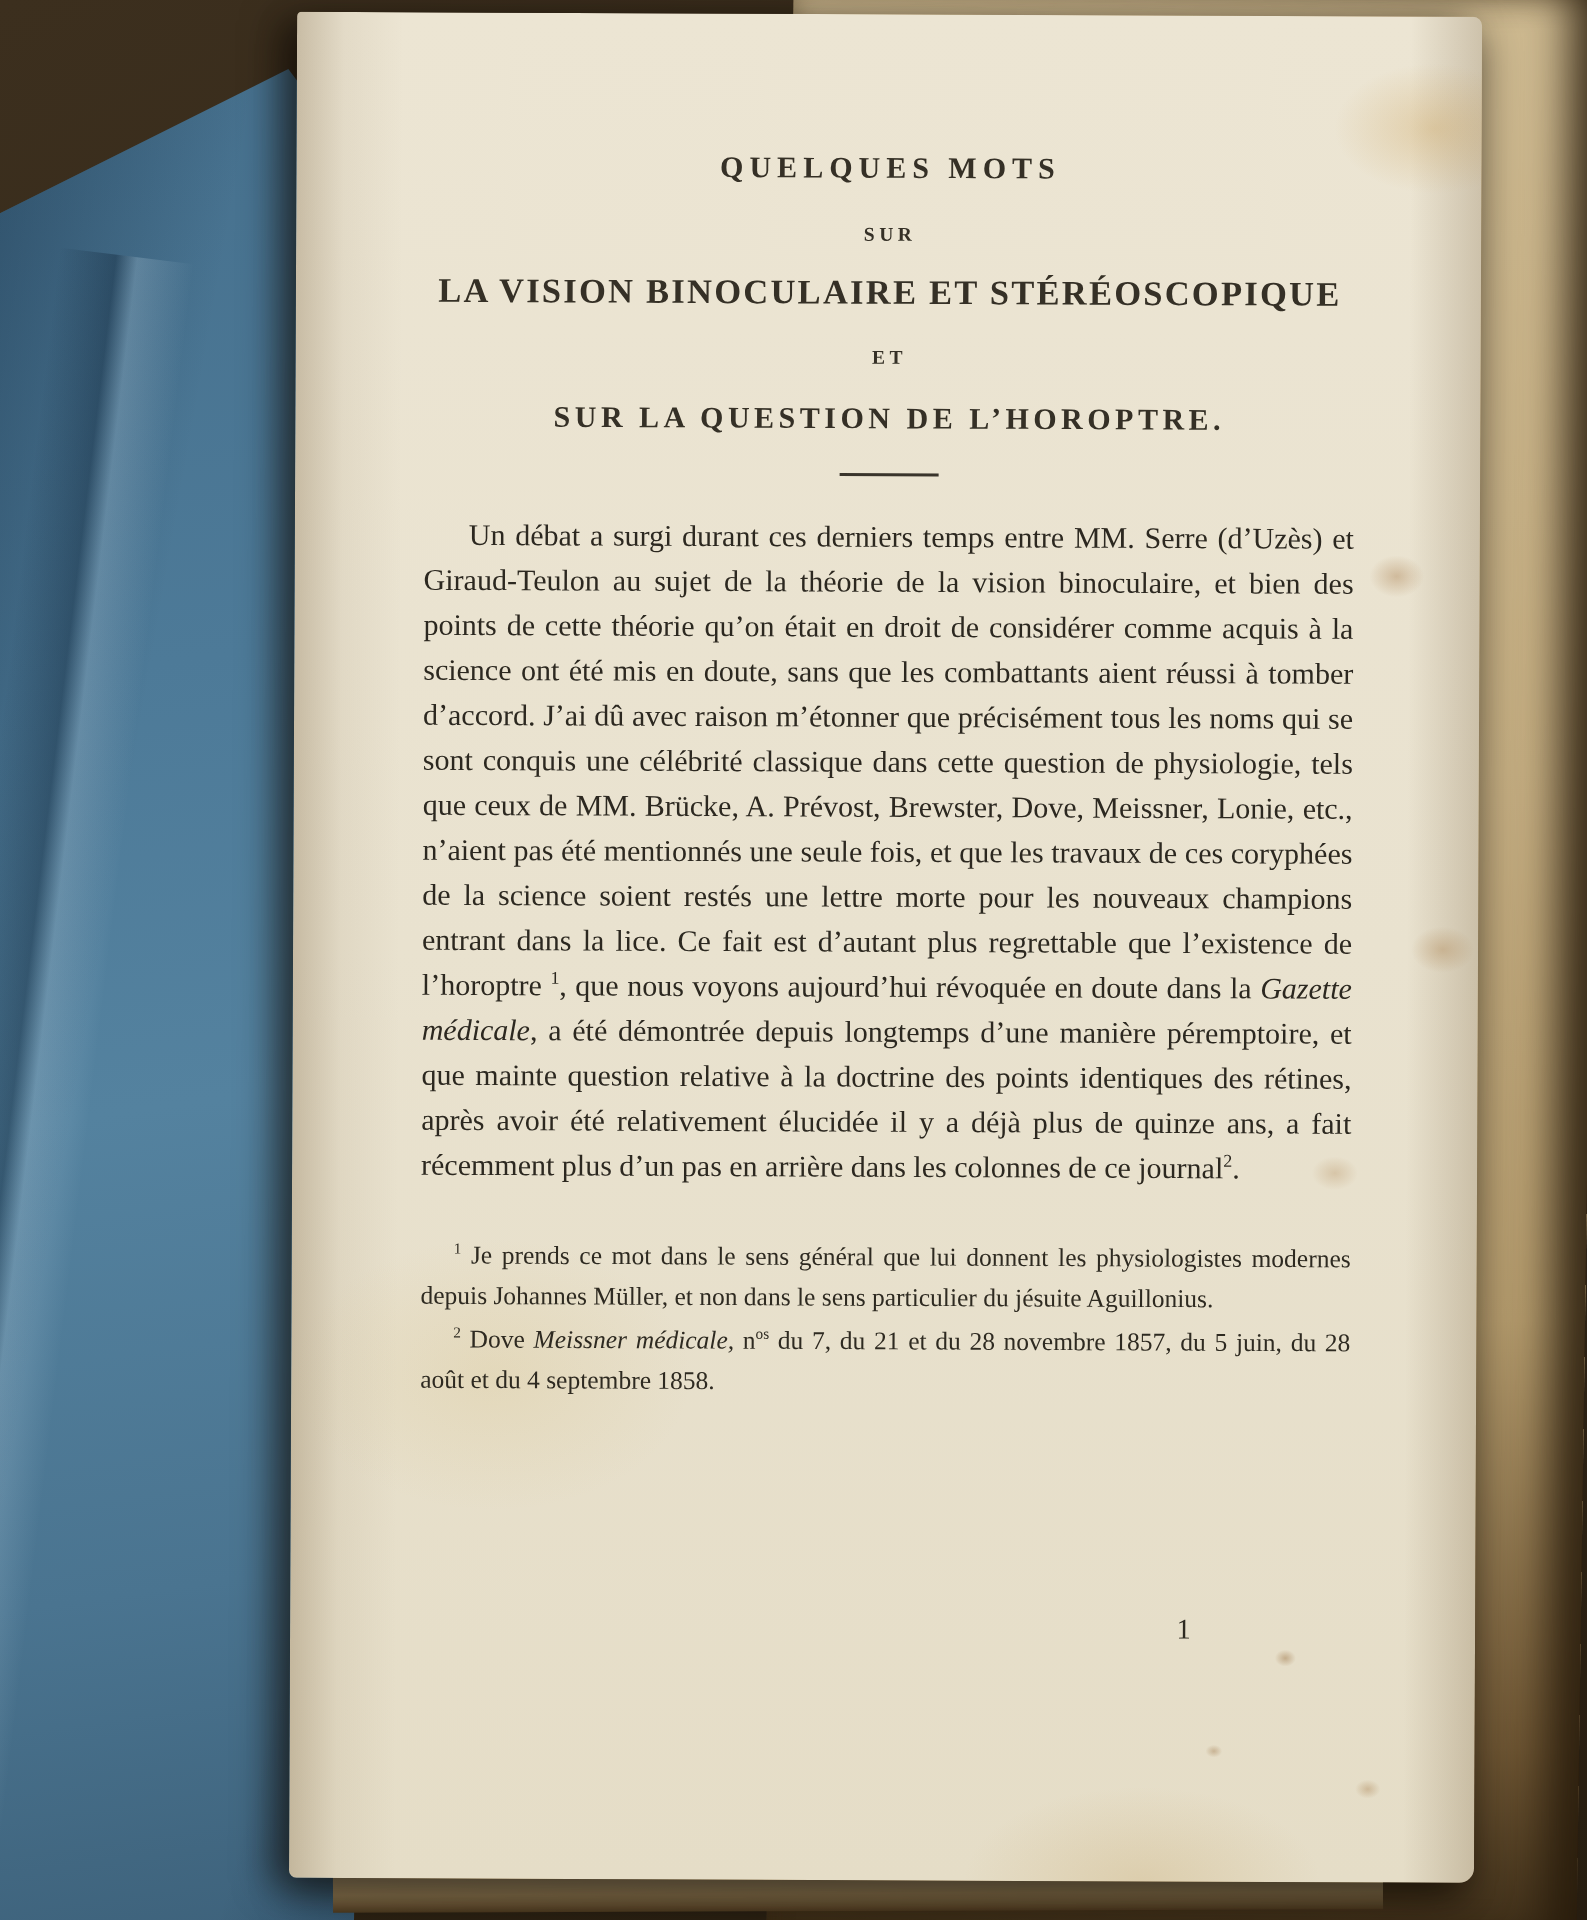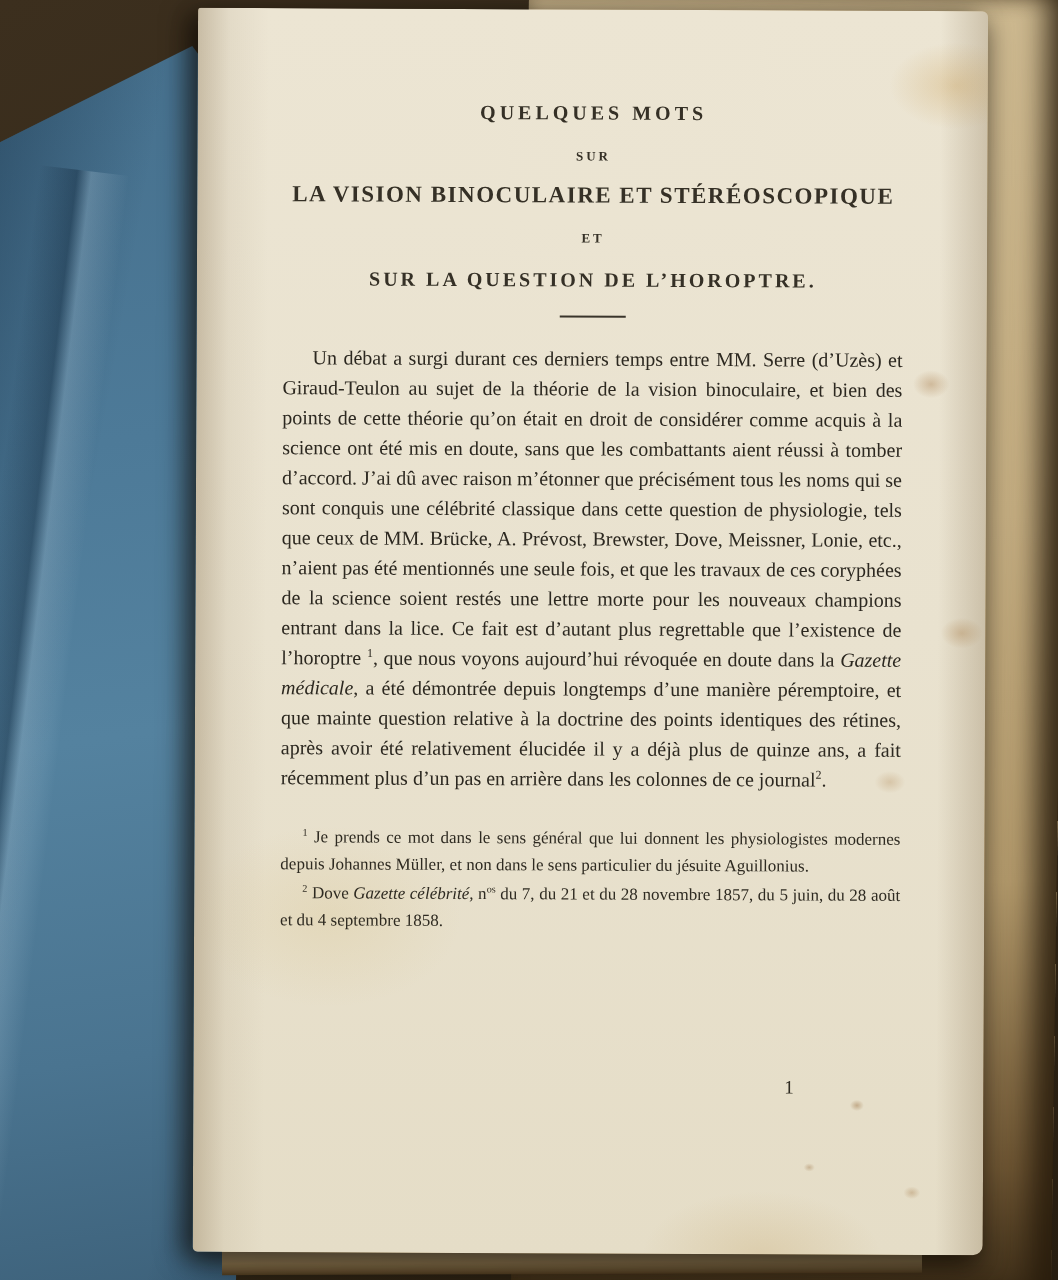--- a/index.html
+++ b/index.html
@@ -109,20 +109,20 @@
         <div class="h3">LA VISION BINOCULAIRE ET STÉRÉOSCOPIQUE</div>
         <div class="h4">ET</div>
         <div class="h5">SUR LA QUESTION DE L’HOROPTRE.</div>
         <div class="rule"></div>
       </div>
 
       <p class="body-par" lang="fr"><span>Un débat a surgi durant ces derniers temps entre MM. Serre (d’Uzès) et Giraud-Teulon au sujet de la théorie de la vision binoculaire, et bien des points de cette théorie qu’on était en droit de considérer comme acquis à la science ont été mis en doute, sans que les combattants aient réussi à tomber d’accord. J’ai dû avec raison m’étonner que précisément tous les noms qui se sont conquis une célébrité classique dans cette question de physiologie, tels que ceux de MM. Brücke, A. Prévost, Brewster, Dove, Meissner, Lonie, etc., n’aient pas été mentionnés une seule fois, et que les travaux de ces coryphées de la science soient restés une lettre morte pour les nouveaux champions entrant dans la lice. Ce fait est d’autant plus regrettable que l’existence de l’horoptre </span><sup>1</sup><span>, que nous voyons aujourd’hui révoquée en doute dans la </span><i>Gazette médicale</i><span>, a été démontrée depuis longtemps d’une manière péremptoire, et que mainte question relative à la doctrine des points identiques des rétines, après avoir été relativement élucidée il y a déjà plus de quinze ans, a fait récemment plus d’un pas en arrière dans les colonnes de ce journal</span><sup>2</sup><span>.</span></p>
 
       <div class="footnotes">
         <p class="fn" lang="fr"><sup>1</sup><span> Je prends ce mot dans le sens général que lui donnent les physiologistes modernes depuis Johannes Müller, et non dans le sens particulier du jésuite Aguillonius.</span></p>
-        <p class="fn" lang="fr"><sup>2</sup><span> Dove </span><i>Gazette célébrité,</i><span> n</span><sup>os</sup><span> du 7, du 21 et du 28 novembre 1857, du 5 juin, du 28 août et du 4 septembre 1858.</span></p>
+        <p class="fn" lang="fr"><sup>2</sup><span> Dove </span><i>Meissner médicale,</i><span> n</span><sup>os</sup><span> du 7, du 21 et du 28 novembre 1857, du 5 juin, du 28 août et du 4 septembre 1858.</span></p>
       </div>
 
       <div class="page-num">1</div>
 
     </div>
   </div>
 </div>
 
 </body></html>

